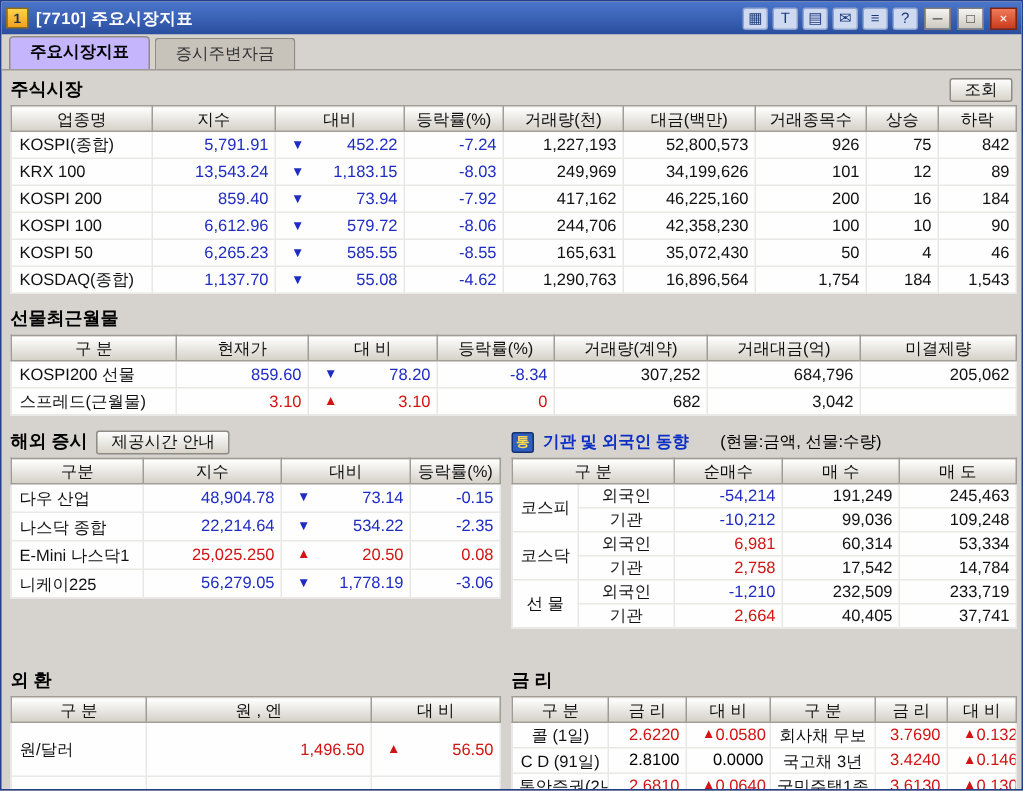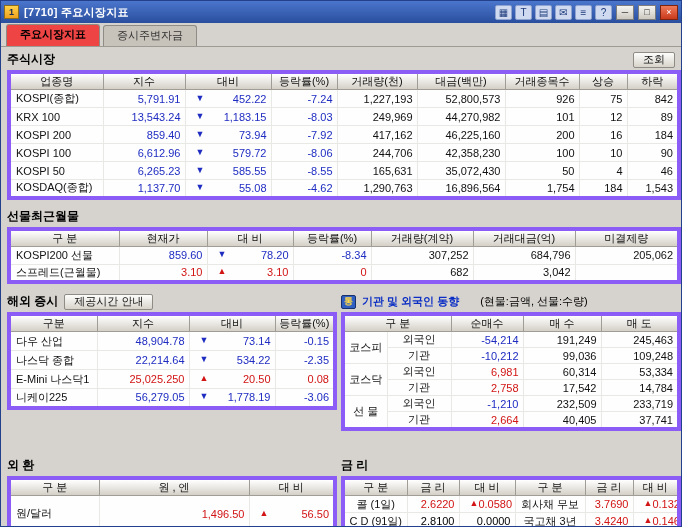--- a/index.html
+++ b/index.html
@@ -11,32 +11,32 @@
   .titlebar{height:22px;background:linear-gradient(180deg,#4a76cc,#2a4e9e);display:flex;align-items:center;gap:2px;padding:0 3px}
   .title-icon{width:15px;height:14px;background:linear-gradient(#ffd24a,#f0a21e);border:1px solid #8a6d1d;color:#203050;font-size:9px;font-weight:bold;display:flex;align-items:center;justify-content:center}
   .title-text{color:#fff;font-weight:bold;margin-left:3px;letter-spacing:0.3px}
   .tb-sp{flex:1}
   .tb-ico{width:17px;height:15px;display:flex;align-items:center;justify-content:center;background:#cfd9f0;border:1px solid #8ea3cf;color:#1c3a7a;font-size:10px;border-radius:2px;margin-left:1px}
   .wbtn{width:18px;height:15px;margin-left:2px;display:flex;align-items:center;justify-content:center;background:linear-gradient(#f6f5f2,#ccc8bf);border:1px solid #7d7d7d;font-size:9px;color:#222}
   .wbtn.close{background:linear-gradient(#ef7a58,#c93a1c);color:#fff;border-color:#7d2410}
   
   .tabbar{display:flex;align-items:flex-end;gap:3px;height:24px;padding:3px 5px 0;border-bottom:1px solid #9d9a93;background:#d6d3ce}
   .tab{padding:2px 13px 3px;background:#c7c3ba;border:1px solid #8f8c85;border-bottom:none;border-radius:3px 3px 0 0;color:#333}
-  .tab.active{background:#ef4444;font-weight:bold;color:#000;padding-bottom:4px}
+  .tab.active{background:#c4b5fd;font-weight:bold;color:#000;padding-bottom:4px}
   
   .content{padding:4px 6px 0}
   .sec-head{display:flex;align-items:center;height:17px;margin-bottom:2px;gap:6px}
   .sec-title{font-weight:bold;font-size:12px;color:#000;white-space:nowrap}
   .flex1{flex:1}
   .btn{display:flex;align-items:center;justify-content:center;background:linear-gradient(#fdfdfc,#d8d4cb);border:1px solid #8f8c85;border-radius:2px;padding:1px 9px;height:16px;font-size:11px;color:#111;white-space:nowrap;cursor:default}
   .badge{width:15px;height:14px;background:#2f5fc0;color:#ffd94a;font-size:9px;font-weight:bold;display:flex;align-items:center;justify-content:center;border:1px solid #17306e;border-radius:2px}
   .inv-title{color:#0b2ec4;font-weight:bold;white-space:nowrap}
   .inv-sub{color:#000;white-space:nowrap}
   
-  table{border-collapse:collapse;table-layout:fixed;background:#fefefe;border:4px solid #8b5cf6;width:100%}
+  table{border-collapse:collapse;table-layout:fixed;background:#fefefe;border:1px solid #8b5cf6;width:100%}
   th{background:linear-gradient(#ffffff,#d4d0c7);border:1px solid #a09d96;font-weight:normal;height:17px;padding:0 2px;font-size:11px;white-space:nowrap;overflow:hidden}
   td{border:1px solid #e8e8e5;height:18px;padding:0 4px;text-align:right;font-size:11px;white-space:nowrap;overflow:hidden}
   .tri{float:left;font-style:normal;font-size:9px;margin-left:6px;line-height:inherit}
   .t1 td:first-child,.t2 td:first-child,.t3 td:first-child,.t5 td:first-child{text-align:left;padding-left:5px}
   .t1 tr.down td:nth-child(2),.t1 tr.down td:nth-child(3),.t1 tr.down td:nth-child(4),
   .t2 tr.down td:nth-child(2),.t2 tr.down td:nth-child(3),.t2 tr.down td:nth-child(4),
   .t3 tr.down td:nth-child(2),.t3 tr.down td:nth-child(3),.t3 tr.down td:nth-child(4),
   .t5 tr.down td:nth-child(2),.t5 tr.down td:nth-child(3){color:#1f2cc2}
   .t2 tr.up td:nth-child(2),.t2 tr.up td:nth-child(3),.t2 tr.up td:nth-child(4),
   .t3 tr.up td:nth-child(2),.t3 tr.up td:nth-child(3),.t3 tr.up td:nth-child(4),
@@ -121,21 +121,21 @@
             <td>926</td>
             <td>75</td>
             <td>842</td>
           </tr>
       <tr class="down">
             <td>KRX 100</td>
             <td>13,543.24</td>
             <td><i class="tri">▼</i><span>1,183.15</span></td>
             <td>-8.03</td>
             <td>249,969</td>
-            <td>44,270,982</td>
+            <td>34,199,626</td>
             <td>101</td>
             <td>12</td>
             <td>89</td>
           </tr>
       <tr class="down">
             <td>KOSPI 200</td>
             <td>859.40</td>
             <td><i class="tri">▼</i><span>73.94</span></td>
             <td>-7.92</td>
             <td>417,162</td>

